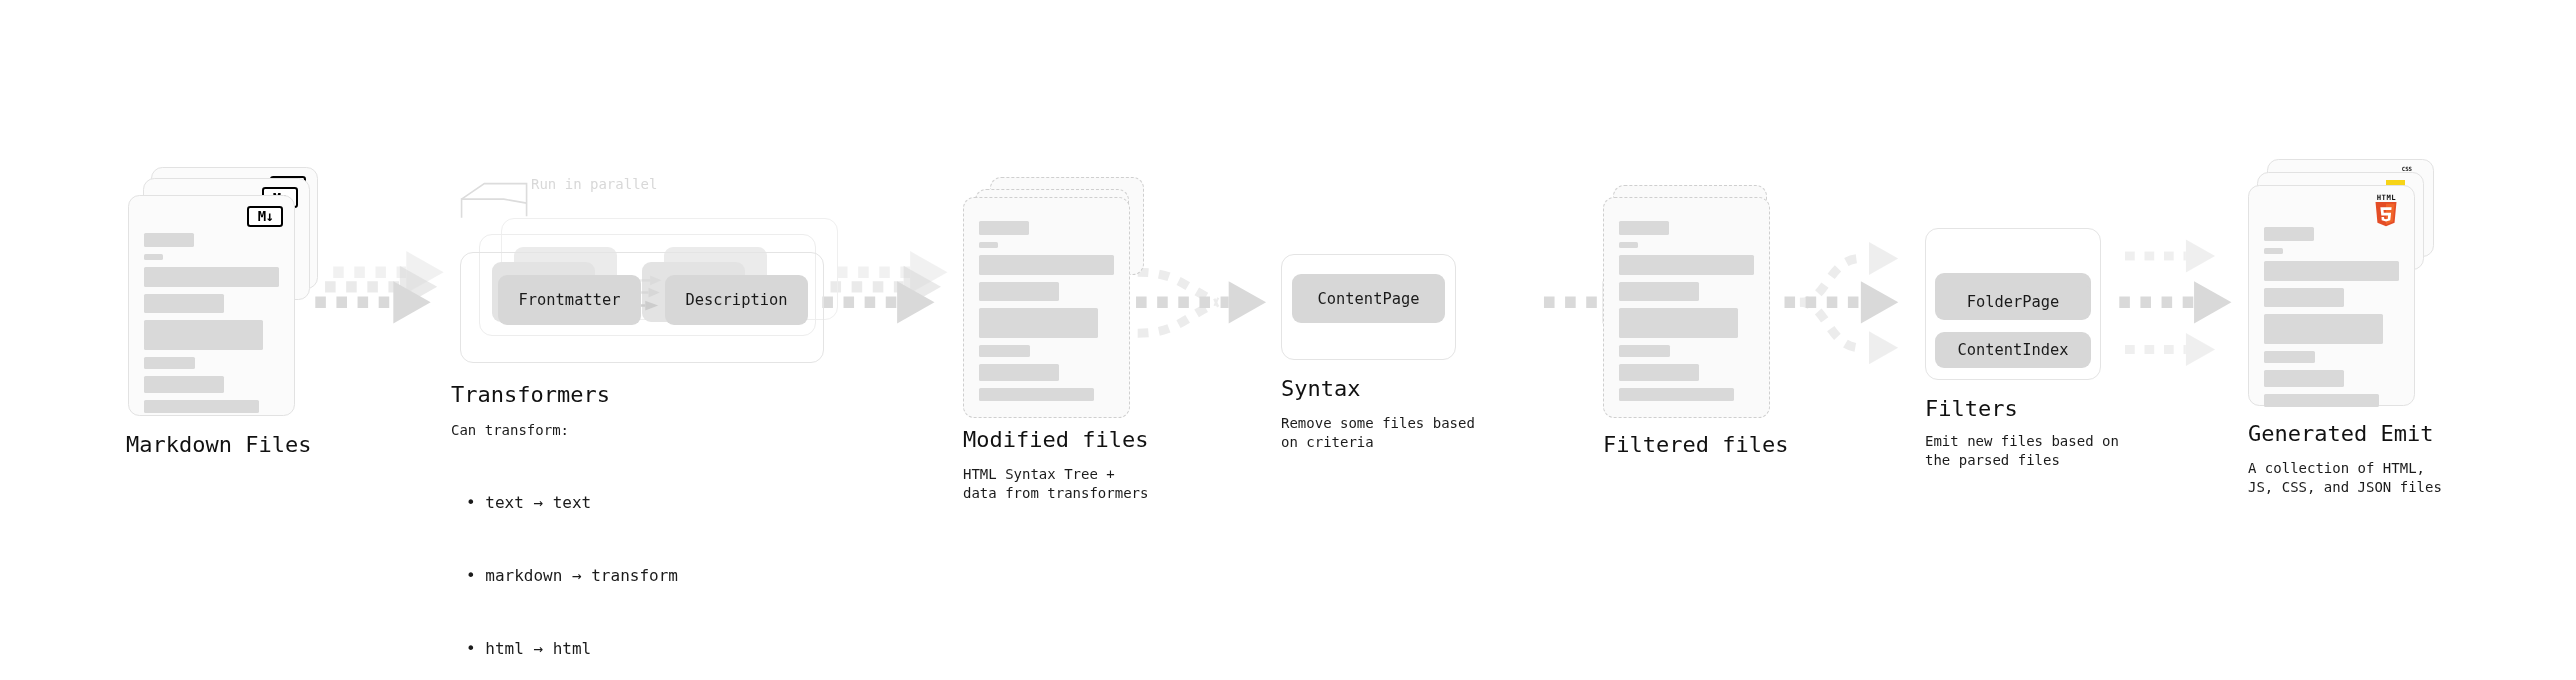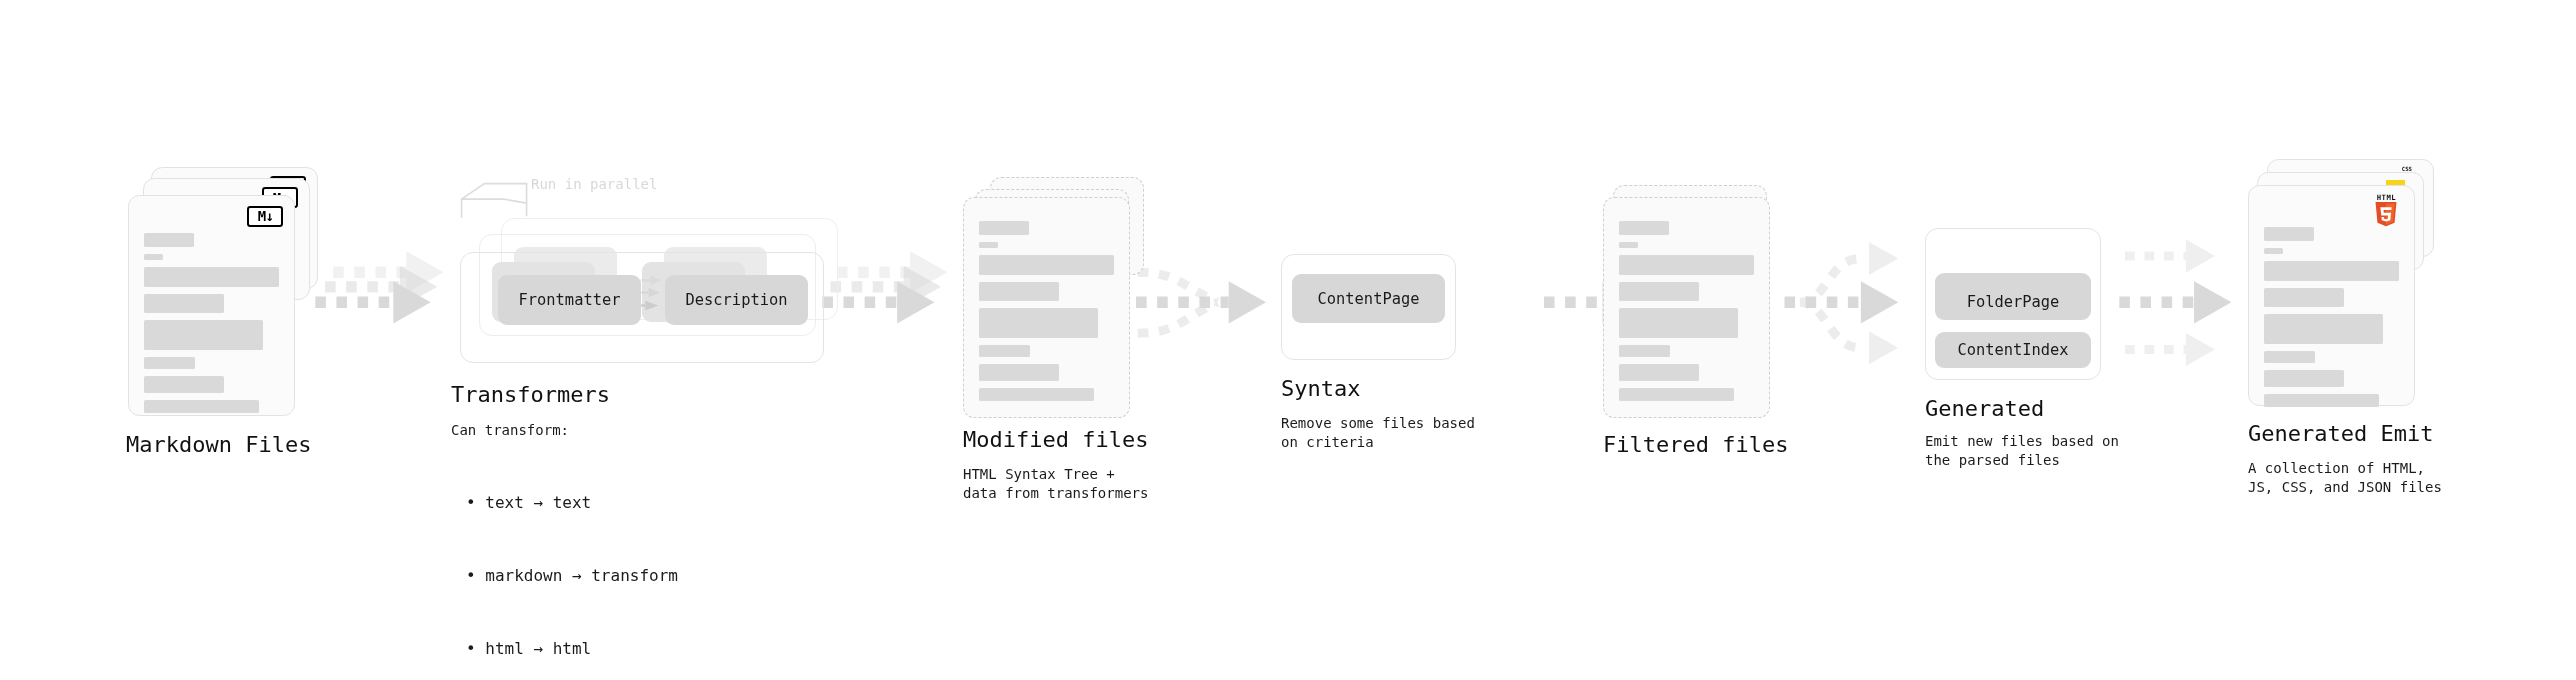--- a/index.html
+++ b/index.html
@@ -323,21 +323,21 @@
       </div>
     </div>
     <div class="title" style="left:1603px;top:432px;">Filtered files</div>
   </div>
 
   <div class="node">
     <div class="panel" style="left:1925px;top:228px;width:176px;height:152px;"></div>
     <div class="chip" style="left:1935px;top:237px;width:156px;height:36px;margin-top:36px;">ContentPage</div>
     <div class="chip" style="left:1935px;top:284px;width:156px;height:36px;">FolderPage</div>
     <div class="chip" style="left:1935px;top:332px;width:156px;height:36px;">ContentIndex</div>
-    <div class="title" style="left:1925px;top:396px;">Generated</div>
+    <div class="title" style="left:1925px;top:396px;">Filters</div>
     <div class="subtitle" style="left:1925px;top:432px;">Emit new files based on
 the parsed files</div>
   </div>
 
   <div class="node">
 
     <div class="doccard" style="left:2267px;top:159px;width:167px;height:98px;">
       <div class="css-badge" style="position:absolute;right:18px;top:6.5px;width:16.3px;">
         <div class="w">CSS</div>
         <div class="u"></div>

